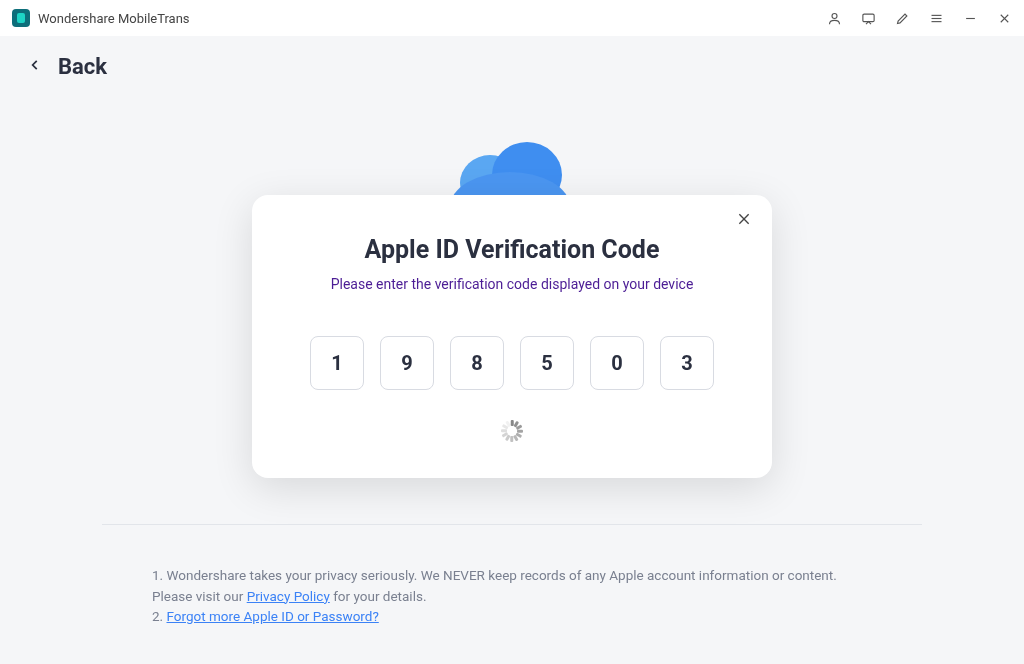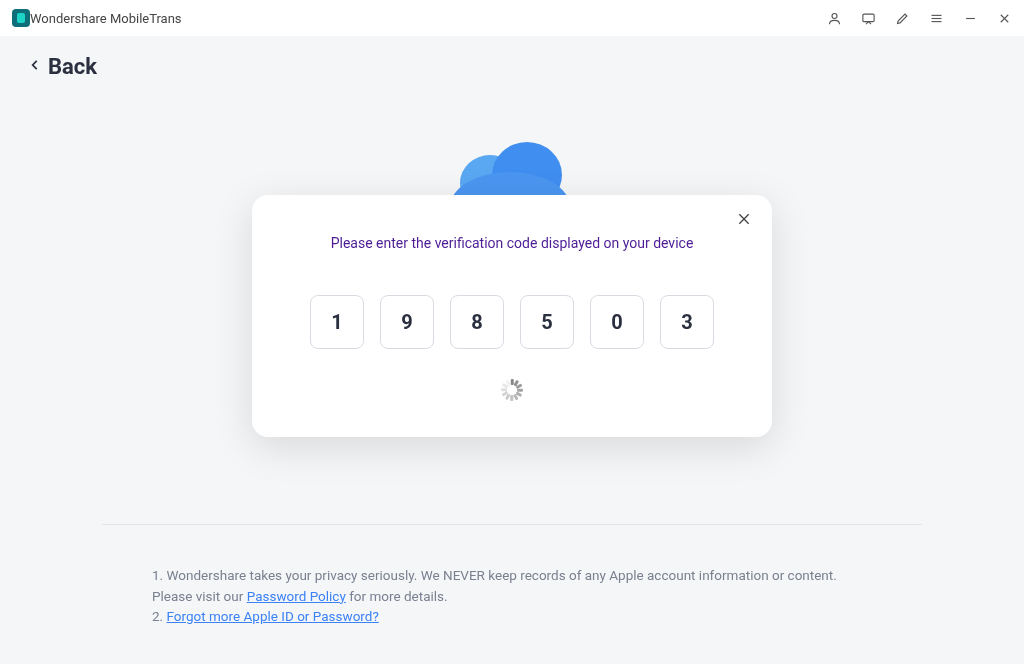--- a/index.html
+++ b/index.html
@@ -15,21 +15,21 @@
       height: 36px;
       background: #ffffff;
       display: flex;
       align-items: center;
       padding: 0 12px;
       justify-content: space-between;
     }
     .titlebar-left {
       display: flex;
       align-items: center;
-      gap: 0;
+      gap: 8px;
     }
     .app-icon {
       width: 18px;
       height: 18px;
       background: #0d6e7a;
       border-radius: 4px;
       display: flex;
       align-items: center;
       justify-content: center;
     }
@@ -57,21 +57,21 @@
       cursor: pointer;
       color: #555;
     }
     .titlebar-icon svg { stroke: #555; }
     .back-bar {
       padding: 18px 28px 0 28px;
     }
     .back-button {
       display: inline-flex;
       align-items: center;
-      gap: 6px;
+      gap: 16px;
       font-size: 22px;
       font-weight: 700;
       color: #2b3040;
       cursor: pointer;
     }
     .back-chevron svg { stroke: #2b3040; }
     .content-area {
       position: absolute;
       top: 60px;
       left: 0;
@@ -249,20 +249,21 @@
     </svg>
   </div>
 
   <div class="modal">
     <div class="modal-close">
       <svg width="16" height="16" viewBox="0 0 24 24" fill="none" stroke="#444" stroke-width="2">
         <line x1="5" y1="5" x2="19" y2="19"></line>
           <line x1="19" y1="5" x2="5" y2="19"></line>
       </svg>
     </div>
+    <div class="modal-title">Apple ID  Verification Code</div>
     <div class="modal-subtitle">Please enter the verification code displayed on your device</div>
     <div class="code-row">
       <div class="code-box">1</div>
       <div class="code-box">9</div>
       <div class="code-box">8</div>
       <div class="code-box">5</div>
       <div class="code-box">0</div>
       <div class="code-box">3</div>
     </div>
     <div class="spinner">
@@ -277,18 +278,18 @@
       <div class="spinner-seg" style="transform: translateX(-50%) rotate(240deg); opacity:.36"></div>
       <div class="spinner-seg" style="transform: translateX(-50%) rotate(270deg); opacity:.28"></div>
       <div class="spinner-seg" style="transform: translateX(-50%) rotate(300deg); opacity:.2"></div>
       <div class="spinner-seg" style="transform: translateX(-50%) rotate(330deg); opacity:.12"></div>
     </div>
   </div>
 
   <div class="footer-section">
     <div class="footer-divider"></div>
     <div class="footer-text">
-      <span>1. Wondershare takes your privacy seriously. We NEVER keep records of any Apple account information or content. Please visit our </span><a> Password Policy</a><span> for more details.</span>
+      <span>1. Wondershare takes your privacy seriously. We NEVER keep records of any Apple account information or content. Please visit our </span><a> Privacy Policy</a><span> for your details.</span>
       <br>
       <span>2. </span><a>Forgot more Apple ID or Password?</a>
     </div>
   </div>
 </div>
 
 </body></html>

